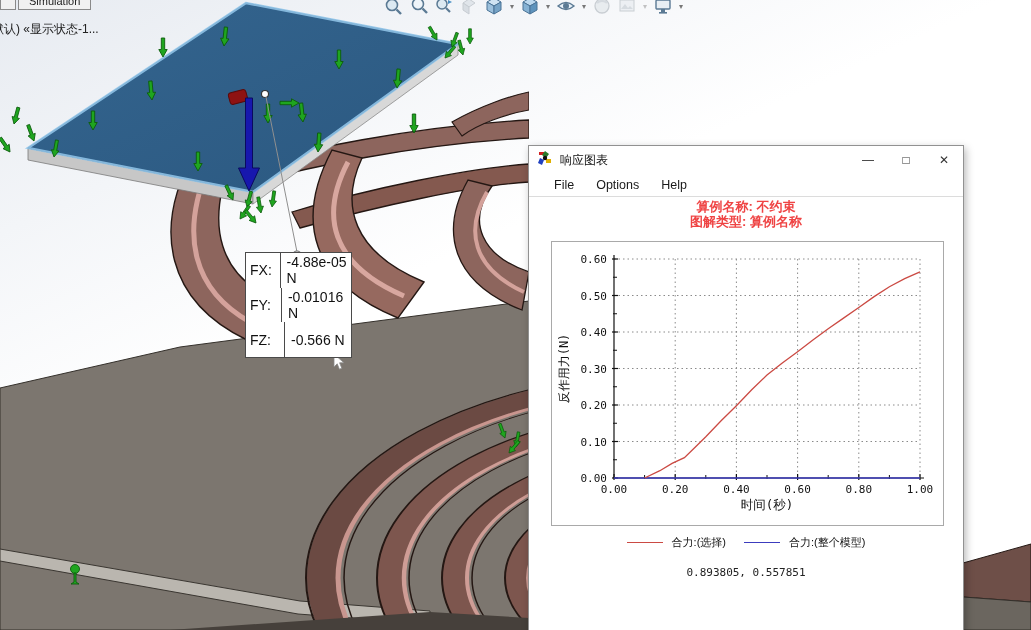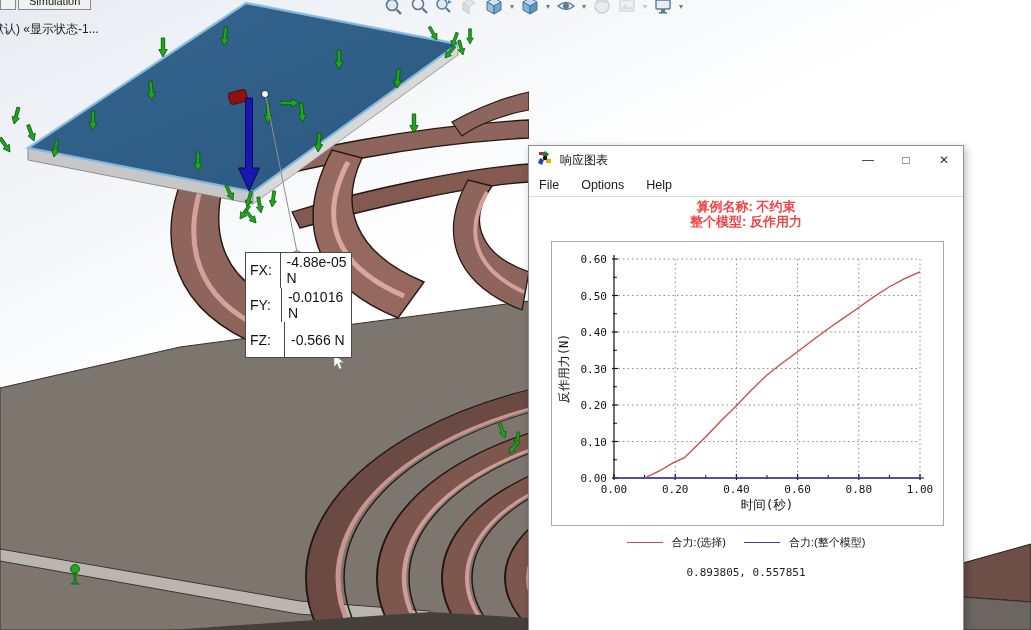--- a/index.html
+++ b/index.html
@@ -32,21 +32,21 @@
   .callout .val{padding-left:6px;}
   
   .chart-window{position:absolute;left:528px;top:145px;width:436px;height:498px;background:#fff;
     border:1px solid #919191;box-sizing:border-box;box-shadow:2px 3px 8px rgba(0,0,0,.28);}
   .titlebar{height:28px;display:flex;align-items:center;}
   .titlebar .appicon{margin-left:8px;}
   .titlebar .title{margin-left:7px;font-size:12px;color:#111;}
   .titlebar .spacer{flex:1;}
   .wbtn{width:38px;height:28px;display:flex;align-items:center;justify-content:center;
     font-size:12px;color:#333;cursor:default;}
-  .menubar{height:22px;display:flex;align-items:center;gap:22px;padding-left:10px;
+  .menubar{height:22px;display:flex;align-items:center;gap:22px;padding-left:25px;
     font-size:12.5px;color:#1a1a1a;border-bottom:1px solid #dcdcdc;}
   .heading{position:absolute;left:0;top:53px;width:100%;text-align:center;font-weight:bold;
     font-size:13px;line-height:15px;color:#ef4444;}
   .plotpanel{position:absolute;left:22px;top:95px;width:391px;height:283px;background:#fff;
     border:1px solid #a9a9a9;}
   .legend{position:absolute;left:0;top:389px;width:100%;display:flex;justify-content:center;
     align-items:center;gap:18px;}
   .legend .item{display:flex;align-items:center;gap:9px;}
   .legend-line{width:36px;height:0;border-top:1.6px solid #888;}
   .legend .txt{font-size:11px;color:#111;}
@@ -282,21 +282,21 @@
     <span class="wbtn">□</span>
     <span class="wbtn">✕</span>
   </div>
   <div class="menubar">
     <span>File</span>
     <span>Options</span>
     <span>Help</span>
   </div>
   <div class="heading">
     <div>算例名称: 不约束</div>
-    <div>整个模型:  反作用力</div>
+    <div>图解类型:  算例名称</div>
   </div>
   <div class="plotpanel">
     <svg id="plot-svg" class="plot-svg" width="391" height="283">
         <line x1="123.2" y1="17" x2="123.2" y2="236" stroke="#8a8a8a" stroke-width="1" stroke-dasharray="1.5,3"></line>
         <line x1="184.4" y1="17" x2="184.4" y2="236" stroke="#8a8a8a" stroke-width="1" stroke-dasharray="1.5,3"></line>
         <line x1="245.60000000000002" y1="17" x2="245.60000000000002" y2="236" stroke="#8a8a8a" stroke-width="1" stroke-dasharray="1.5,3"></line>
         <line x1="306.8" y1="17" x2="306.8" y2="236" stroke="#8a8a8a" stroke-width="1" stroke-dasharray="1.5,3"></line>
         <line x1="368" y1="17" x2="368" y2="236" stroke="#8a8a8a" stroke-width="1" stroke-dasharray="1.5,3"></line>
         <line x1="62" y1="199.5" x2="368" y2="199.5" stroke="#8a8a8a" stroke-width="1" stroke-dasharray="1.5,3"></line>
         <line x1="62" y1="163" x2="368" y2="163" stroke="#8a8a8a" stroke-width="1" stroke-dasharray="1.5,3"></line>

